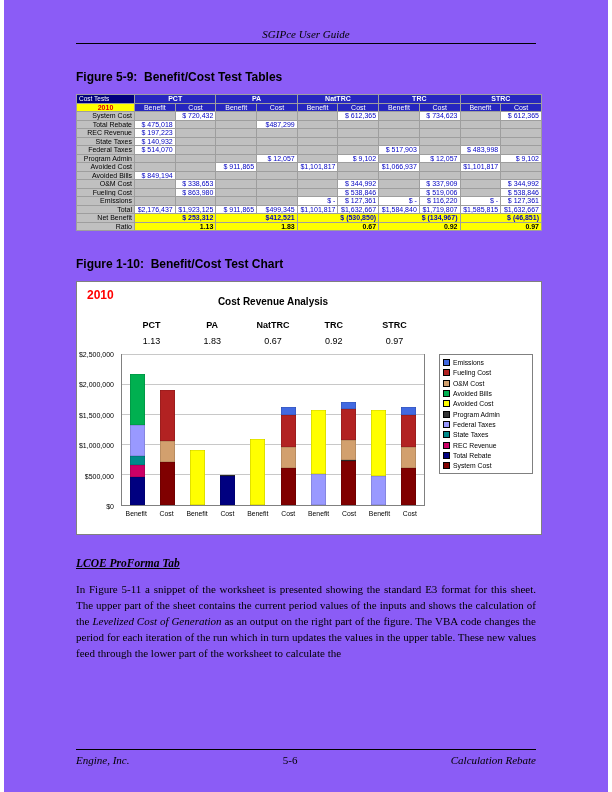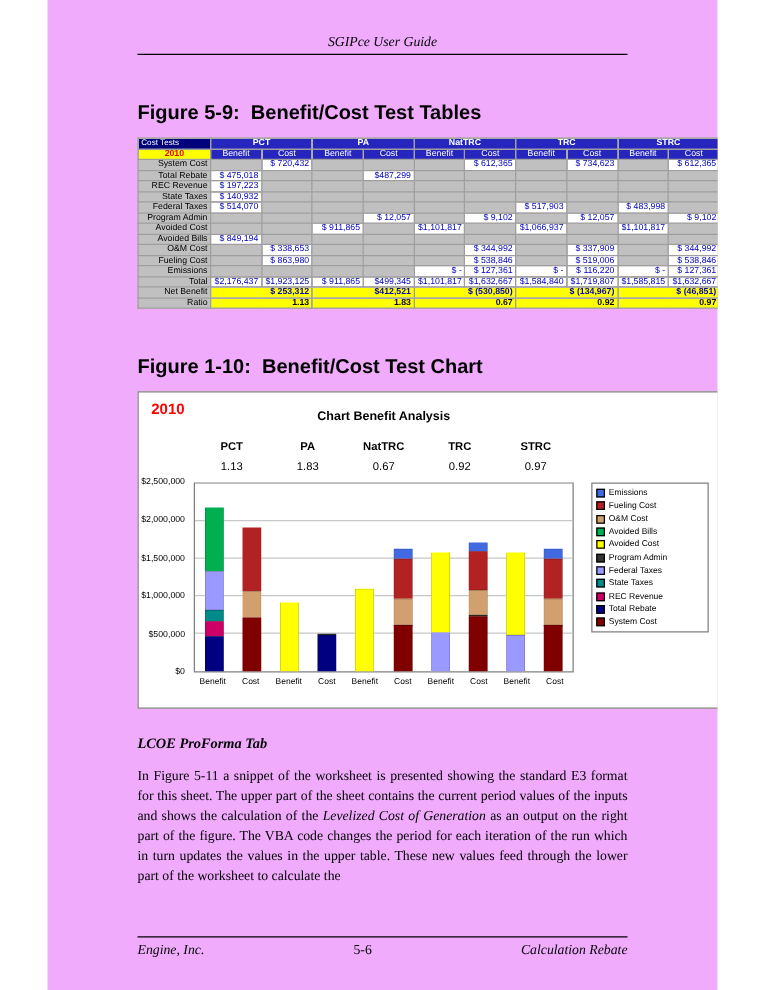--- a/index.html
+++ b/index.html
@@ -1,34 +1,34 @@
 <!DOCTYPE html>
 <html><head>
 <meta charset="utf-8">
 <style>
   * { margin:0; padding:0; box-sizing:border-box; }
   html,body { background:#ffffff; }
   .page {
-    width:536px; height:792px; background:#f0abfc; position:relative;
+    width:604px; height:792px; background:#8b5cf6; position:relative;
     margin:0 auto; font-family:"Liberation Serif", serif; color:#000;
     overflow:hidden;
   }
   .inner { position:absolute; left:72px; right:72px; top:28px; }
 
   
   .hdr { text-align:center; font-style:italic; font-size:11px; padding-bottom:3px;
          border-bottom:1px solid #000; }
   .ftr { position:absolute; left:72px; right:72px; bottom:26px;
          border-top:1px solid #000; padding-top:4px; display:flex;
          justify-content:space-between; font-size:11px; }
   .ftr .it { font-style:italic; }
 
   
   .fig-caption { font-family:"Liberation Sans", sans-serif; font-weight:bold;
-                 font-size:16px; margin-top:38px; margin-bottom:10px; white-space:pre; }
+                 font-size:12px; margin-top:26px; margin-bottom:10px; white-space:pre; }
 
   
   .cost-table { border-collapse:collapse; table-layout:fixed; width:466px;
                 font-family:"Liberation Sans", sans-serif; font-size:7px;
                 border:1px solid #555; background:#C0C0C0; }
   .cost-table td { height:8.5px; padding:0 2px; border:0.5px solid #9e9e9e;
                    overflow:hidden; white-space:nowrap; vertical-align:middle; }
   .cost-table .corner { background:#00007D; color:#fff; font-size:6.5px; }
   .cost-table .ghead  { background:#2626BF; color:#fff; text-align:center; font-weight:bold; }
   .cost-table .year   { background:#FFFF00; color:#E00000; text-align:center; font-weight:bold; }
@@ -62,21 +62,21 @@
   .seg { width:100%; box-shadow: inset 0 0 0 0.3px rgba(0,0,0,0.4); }
   .x-labels { position:absolute; top:228px; left:44px; width:304px; display:flex; }
   .xlabel { flex:1; text-align:center; font-size:6.8px; }
   .legend { position:absolute; top:72px; right:8px; width:94px; border:1px solid #808080;
             background:#fff; padding:4px 3px; display:flex; flex-direction:column; gap:3.2px; }
   .lg-item { display:flex; align-items:center; gap:3px; }
   .lg-swatch { width:7px; height:7px; border:0.5px solid #000; flex:none; }
   .lg-label { font-size:6.8px; line-height:1.05; }
 
   
-  .section-heading { font-weight:bold; font-style:italic; 
+  .section-heading { font-weight:bold; font-style:italic; text-decoration:underline;
                      font-size:11.5px; margin-bottom:13px; }
   .body-para { font-size:11px; line-height:1.45; text-align:justify; margin-bottom:14px; }
 </style>
 </head>
 <body>
 
 <div class="page">
   <div class="inner">
 
     <div class="hdr">
@@ -293,21 +293,21 @@
             <td class="ratio" colspan="2">0.92</td>
             <td class="ratio" colspan="2">0.97</td>
           </tr>
         </tbody>
       </table>
 
     <div class="fig-caption">Figure 1-10:  Benefit/Cost Test Chart</div>
 
     <div class="chart-box">
       <div class="chart-year">2010</div>
-      <div class="chart-title">Chart Benefit Analysis</div>
+      <div class="chart-title">Cost Revenue Analysis</div>
       <div class="chart-groups" id="chart-groups">
           <div class="cg-name">PCT</div>
           <div class="cg-name">PA</div>
           <div class="cg-name">NatTRC</div>
           <div class="cg-name">TRC</div>
           <div class="cg-name">STRC</div>
         </div>
       <div class="chart-ratios" id="chart-ratios">
           <div class="cg-ratio">1.13</div>
           <div class="cg-ratio">1.83</div>

